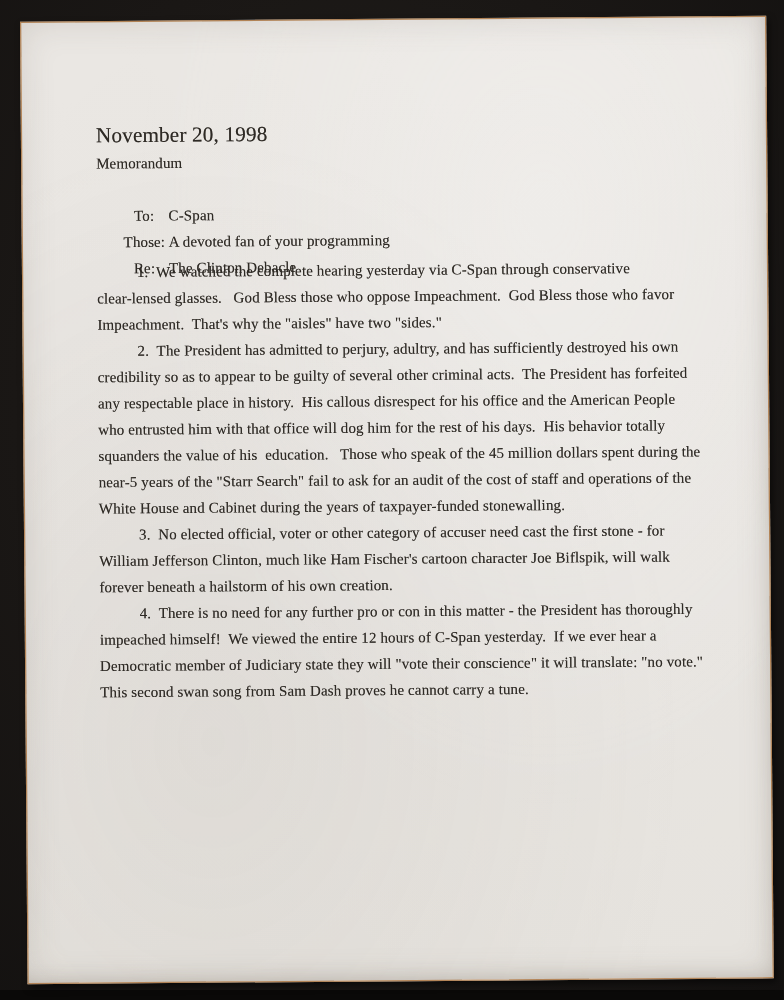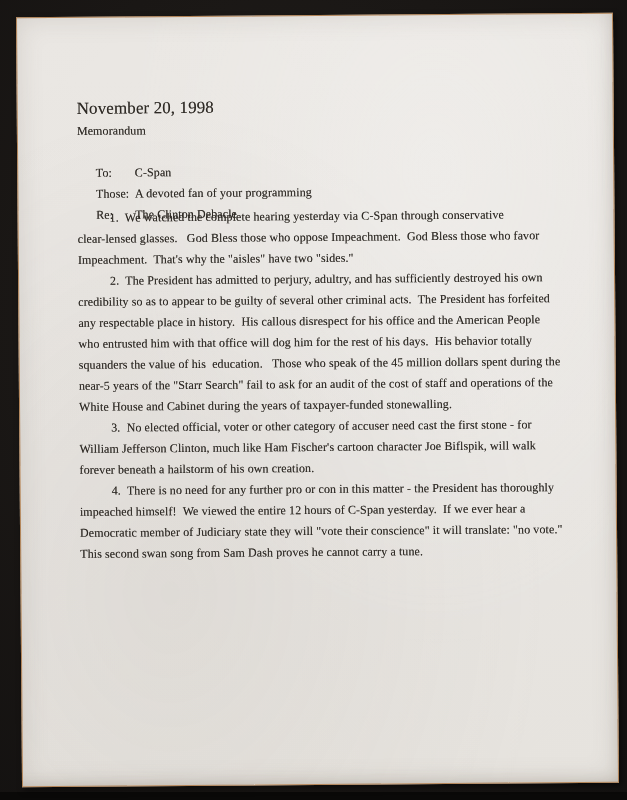--- a/index.html
+++ b/index.html
@@ -65,20 +65,21 @@
     height: 21px;
     white-space: pre;
   }
   .memo-doctype {
     margin-top: 2px;
   }
   .memo-field-label {
     display: inline-block;
     width: 39px;
     white-space: pre;
+    text-align: center;
   }
   .memo-field-value {
     white-space: pre;
   }
   .memo-body {
     margin-top: 3px;
   }
   .memo-paragraph .memo-line.indent {
     padding-left: 32px;
   }

